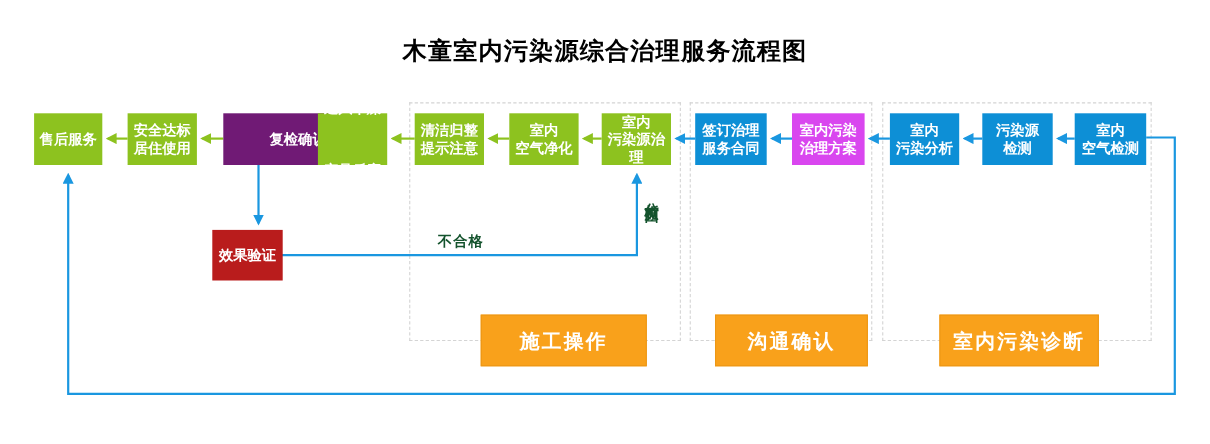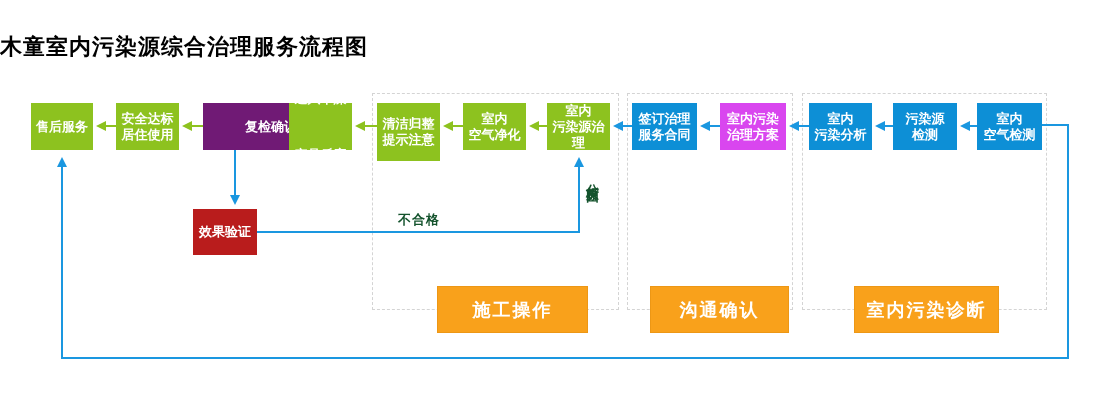--- a/index.html
+++ b/index.html
@@ -5,21 +5,21 @@
   html,body{margin:0;padding:0;background:#fff;}
   .canvas{
     position:relative;
     width:1100px;height:404px;
     background:#fff;
     font-family:"Liberation Sans","DejaVu Sans",sans-serif;
     overflow:hidden;
   }
   .title{
     position:absolute;top:32px;left:0;width:1100px;
-    margin:0;text-align:left;
+    margin:0;text-align:center;
     font-size:22px;font-weight:bold;color:#000;
     letter-spacing:1px;
   }
   #groups-layer .group{
     position:absolute;
     border:1px dashed #d4d4d4;
     z-index:1;
   }
   #groups-layer .group-label{
     position:absolute;
@@ -101,21 +101,21 @@
         <span>安全达标</span>
         <span>居住使用</span>
       </div>
       <div class="node" style="left: 203px; top: 103px; width: 64px; height: 47px; background: #701a75; padding-left: 36px;">
         <span>复检确认</span>
       </div>
       <div class="node" style="left: 289px; top: 103px; width: 63px; height: 47px; background: rgb(141, 194, 31); gap: 40px;">
         <span>通风干燥</span>
         <span>产品反应</span>
       </div>
-      <div class="node" style="left: 377px; top: 103px; width: 63px; height: 58px; background: rgb(141, 194, 31);">
+      <div class="node" style="left: 377px; top: 103px; width: 63px; height: 47px; background: rgb(141, 194, 31);">
         <span>清洁归整</span>
         <span>提示注意</span>
       </div>
       <div class="node" style="left: 463px; top: 103px; width: 63px; height: 47px; background: rgb(141, 194, 31);">
         <span>室内</span>
         <span>空气净化</span>
       </div>
       <div class="node" style="left: 547px; top: 103px; width: 63px; height: 47px; background: rgb(141, 194, 31);">
         <span>室内</span>
         <span>污染源治理</span>

